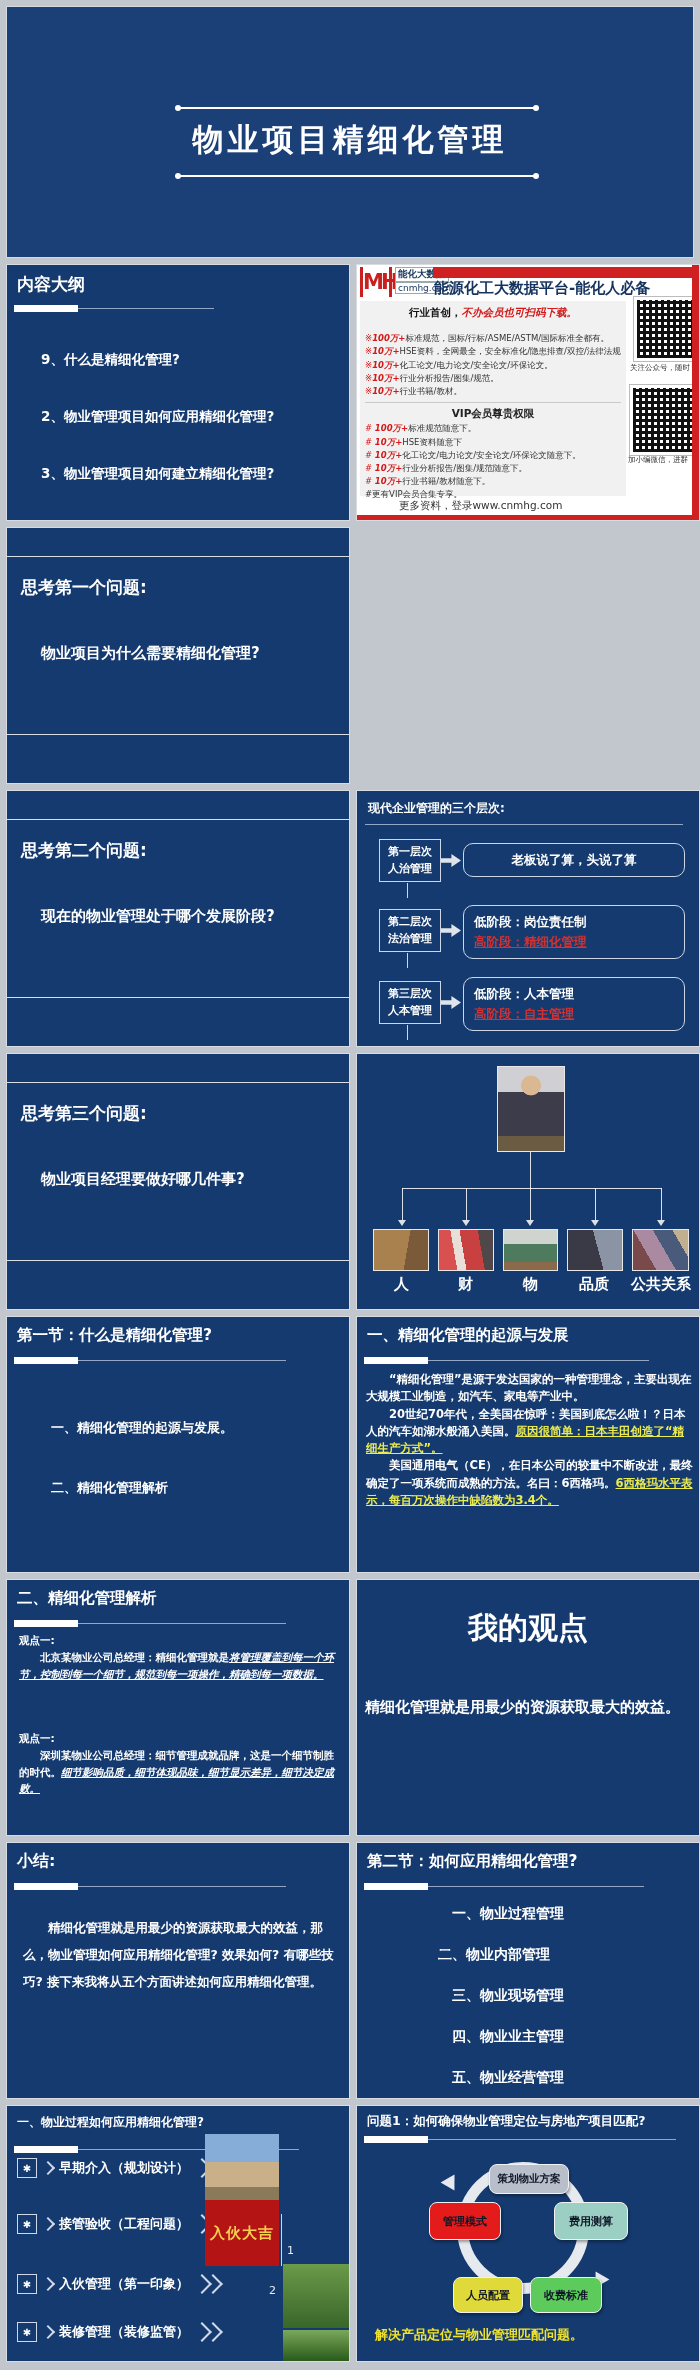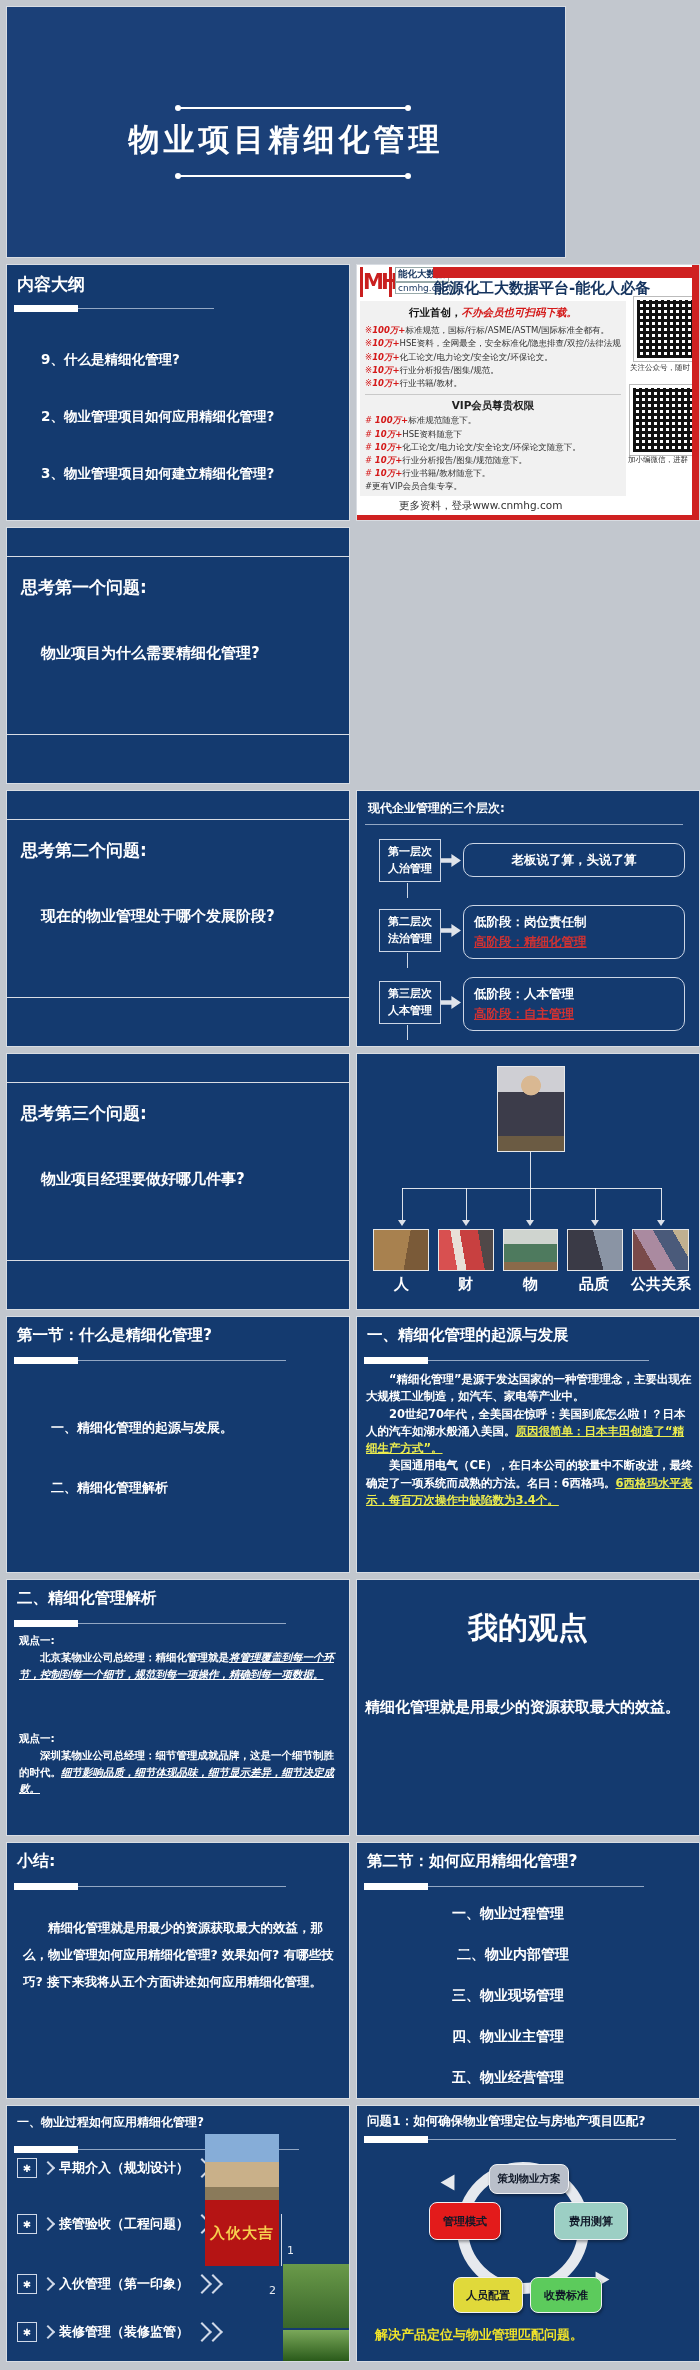--- a/index.html
+++ b/index.html
@@ -9,21 +9,21 @@
     font-family:"DejaVu Sans","Liberation Sans",sans-serif;
     overflow:hidden;
   }
   .deck{position:absolute;inset:0;padding:6px;box-sizing:border-box;}
   .row{display:flex;gap:6px;margin-bottom:6px;}
   .slide{
     position:relative;width:344px;height:257px;box-sizing:border-box;
     background:#143a6f;border:1px solid #d8dce2;overflow:hidden;color:#fff;
     flex:0 0 auto;
   }
-  .slide.full{width:560px;height:252px;background:#1b4078;}
+  .slide.full{width:688px;height:252px;background:#1b4078;}
   .slide.white{background:#ffffff;color:#222;}
 
   
   .tline{position:absolute;left:172px;right:158px;height:2px;background:#fff;}
   .tline::before,.tline::after{content:"";position:absolute;top:-2px;width:6px;height:6px;border-radius:50%;background:#fff;}
   .tline::before{left:-4px;}
   .tline::after{right:-4px;}
   .t1{top:100px;} .t2{top:168px;}
   .cover-title{position:absolute;left:0;right:0;top:112px;margin:0;text-align:center;font-size:31px;font-weight:bold;letter-spacing:4px;}
 
@@ -39,21 +39,21 @@
   .think-h{position:absolute;left:14px;top:48px;font-size:17px;font-weight:bold;margin:0;}
   .think-q{position:absolute;left:34px;top:116px;font-size:15px;font-weight:bold;}
 
   
   .ad-mark{position:absolute;left:3px;top:2px;width:32px;height:30px;color:#c91f1f;font-weight:bold;font-size:21px;letter-spacing:-3px;line-height:30px;text-align:center;border-left:3px solid #c91f1f;border-right:3px solid #c91f1f;box-sizing:border-box;}
   .ad-lname{position:absolute;left:38px;top:2px;font-size:9.5px;font-weight:bold;color:#18365f;border:1px solid #9aa;padding:0 2px;background:#fff;}
   .ad-lsite{position:absolute;left:38px;top:17px;font-size:9px;color:#18365f;border:1px solid #9aa;padding:0 2px;background:#fff;}
   .ad-topbar{position:absolute;left:76px;top:2px;right:7px;height:11px;background:#cf2121;}
   .ad-title{position:absolute;left:77px;top:14px;font-size:15px;font-weight:bold;color:#14335e;white-space:nowrap;}
   .ad-body{position:absolute;left:3px;top:36px;width:266px;bottom:24px;background:#f1f1f1;padding:3px 5px;box-sizing:border-box;font-size:8.5px;color:#333;line-height:1.55;}
-  .ad-intro{text-align:center;font-size:10.5px;font-weight:bold;color:#111;margin-bottom:4px;white-space:nowrap;}
+  .ad-intro{text-align:center;font-size:10.5px;font-weight:bold;color:#111;margin-bottom:12px;white-space:nowrap;}
   .ad-intro .red{color:#d41818;font-style:italic;}
   .ad-li{white-space:nowrap;overflow:hidden;}
   .ad-li .mk{color:#d41818;}
   .ad-li .num{color:#d41818;font-weight:bold;font-style:italic;}
   .ad-div{border-top:1px solid #c9c9c9;margin:4px 0 2px;}
   .ad-viph{text-align:center;font-weight:bold;font-size:10.5px;color:#222;margin-bottom:1px;}
   .ad-more{position:absolute;left:42px;bottom:7px;font-size:10.5px;color:#333;white-space:nowrap;}
   .ad-rbar{position:absolute;right:0;top:0;bottom:0;width:7px;background:#cf2121;}
   .ad-bbar{position:absolute;left:0;right:7px;bottom:0;height:5px;background:#cf2121;}
   .qr{position:absolute;border:3px solid #fff;outline:1px solid #bbb;background:
@@ -316,21 +316,21 @@
       <div class="sum-body">精细化管理就是用最少的资源获取最大的效益，那么，物业管理如何应用精细化管理? 效果如何? 有哪些技巧? 接下来我将从五个方面讲述如何应用精细化管理。</div>
     </section>
 
     <section class="slide">
       <h2 class="h-main" style="font-size:15.5px">第二节：如何应用精细化管理?</h2>
       <div class="rule" style="width:280px">
           <span class="line"></span>
           <span class="bar"></span>
         </div>
       <div class="sec-item" style="left:95px;top:62px;font-size:14px">一、物业过程管理</div>
-      <div class="sec-item" style="left:100px;top:103px;font-size:14px">二、物业内部管理</div>
+      <div class="sec-item" style="left:81px;top:103px;font-size:14px">二、物业内部管理</div>
       <div class="sec-item" style="left:95px;top:144px;font-size:14px">三、物业现场管理</div>
       <div class="sec-item" style="left:95px;top:185px;font-size:14px">四、物业业主管理</div>
       <div class="sec-item" style="left:95px;top:226px;font-size:14px">五、物业经营管理</div>
     </section>
   </div>
 
   <div class="row">
     <section class="slide">
       <h2 class="h-main" style="font-size:12px">一、物业过程如何应用精细化管理?</h2>
       <div class="rule" style="width:285px">

